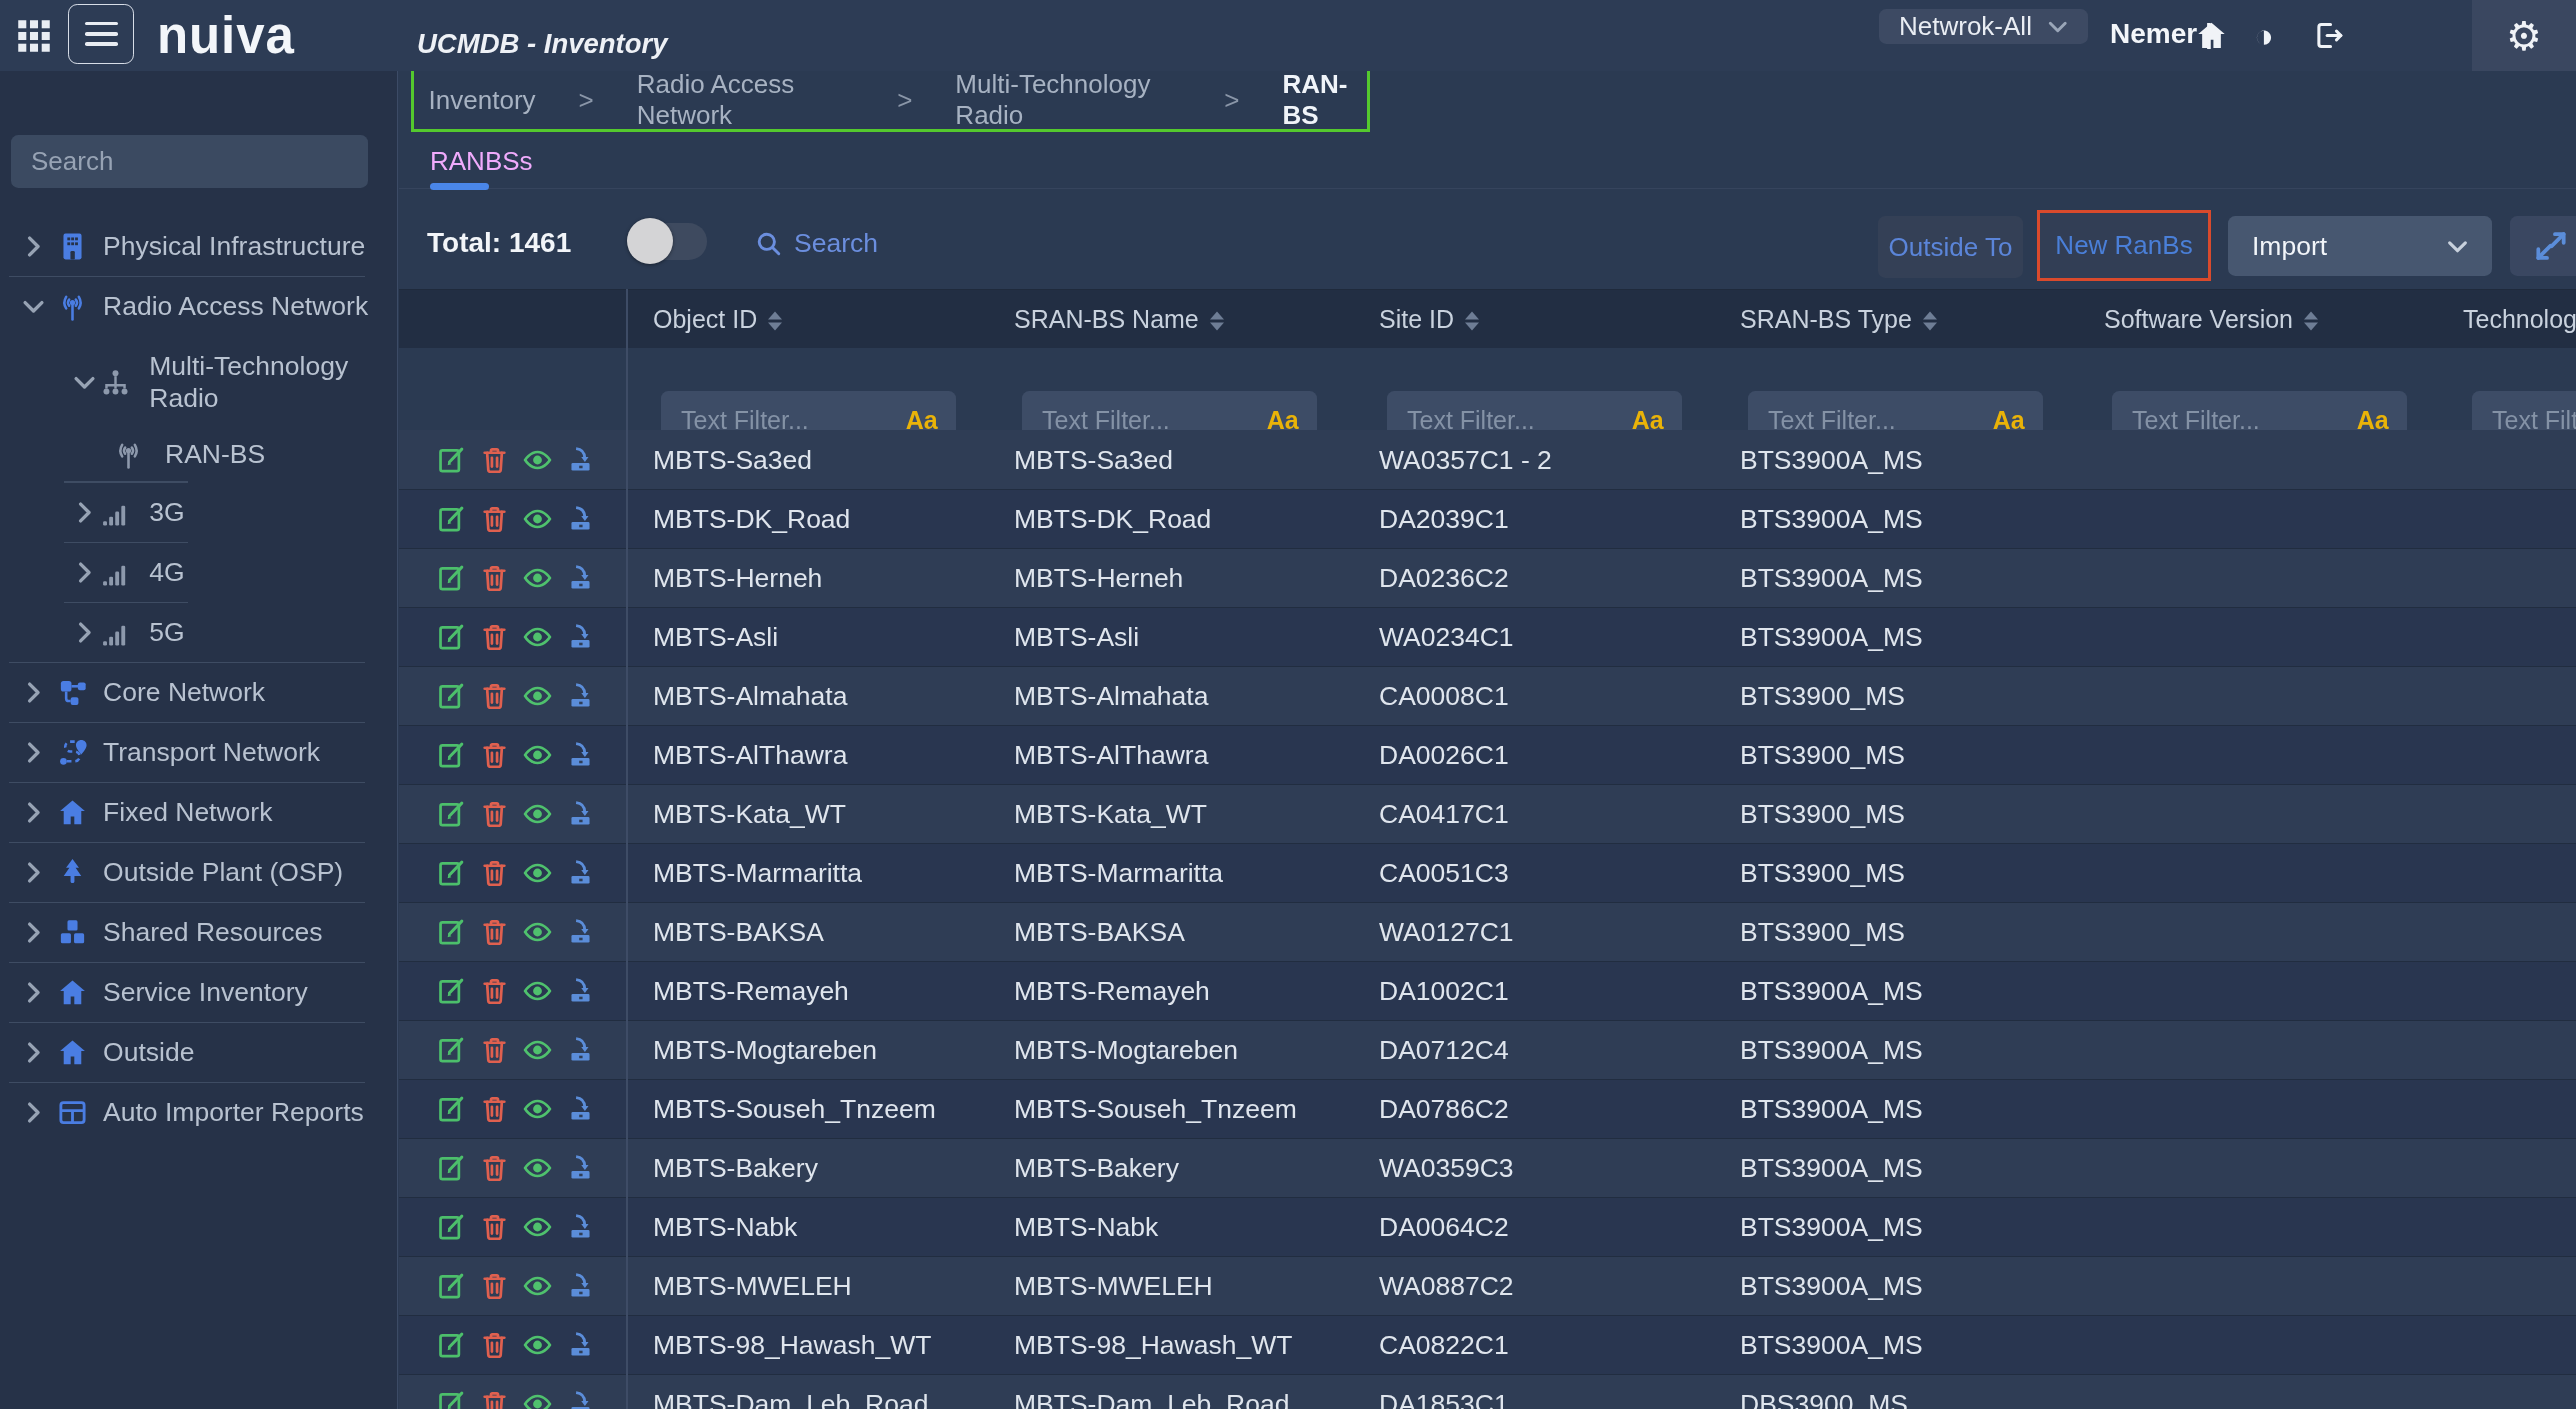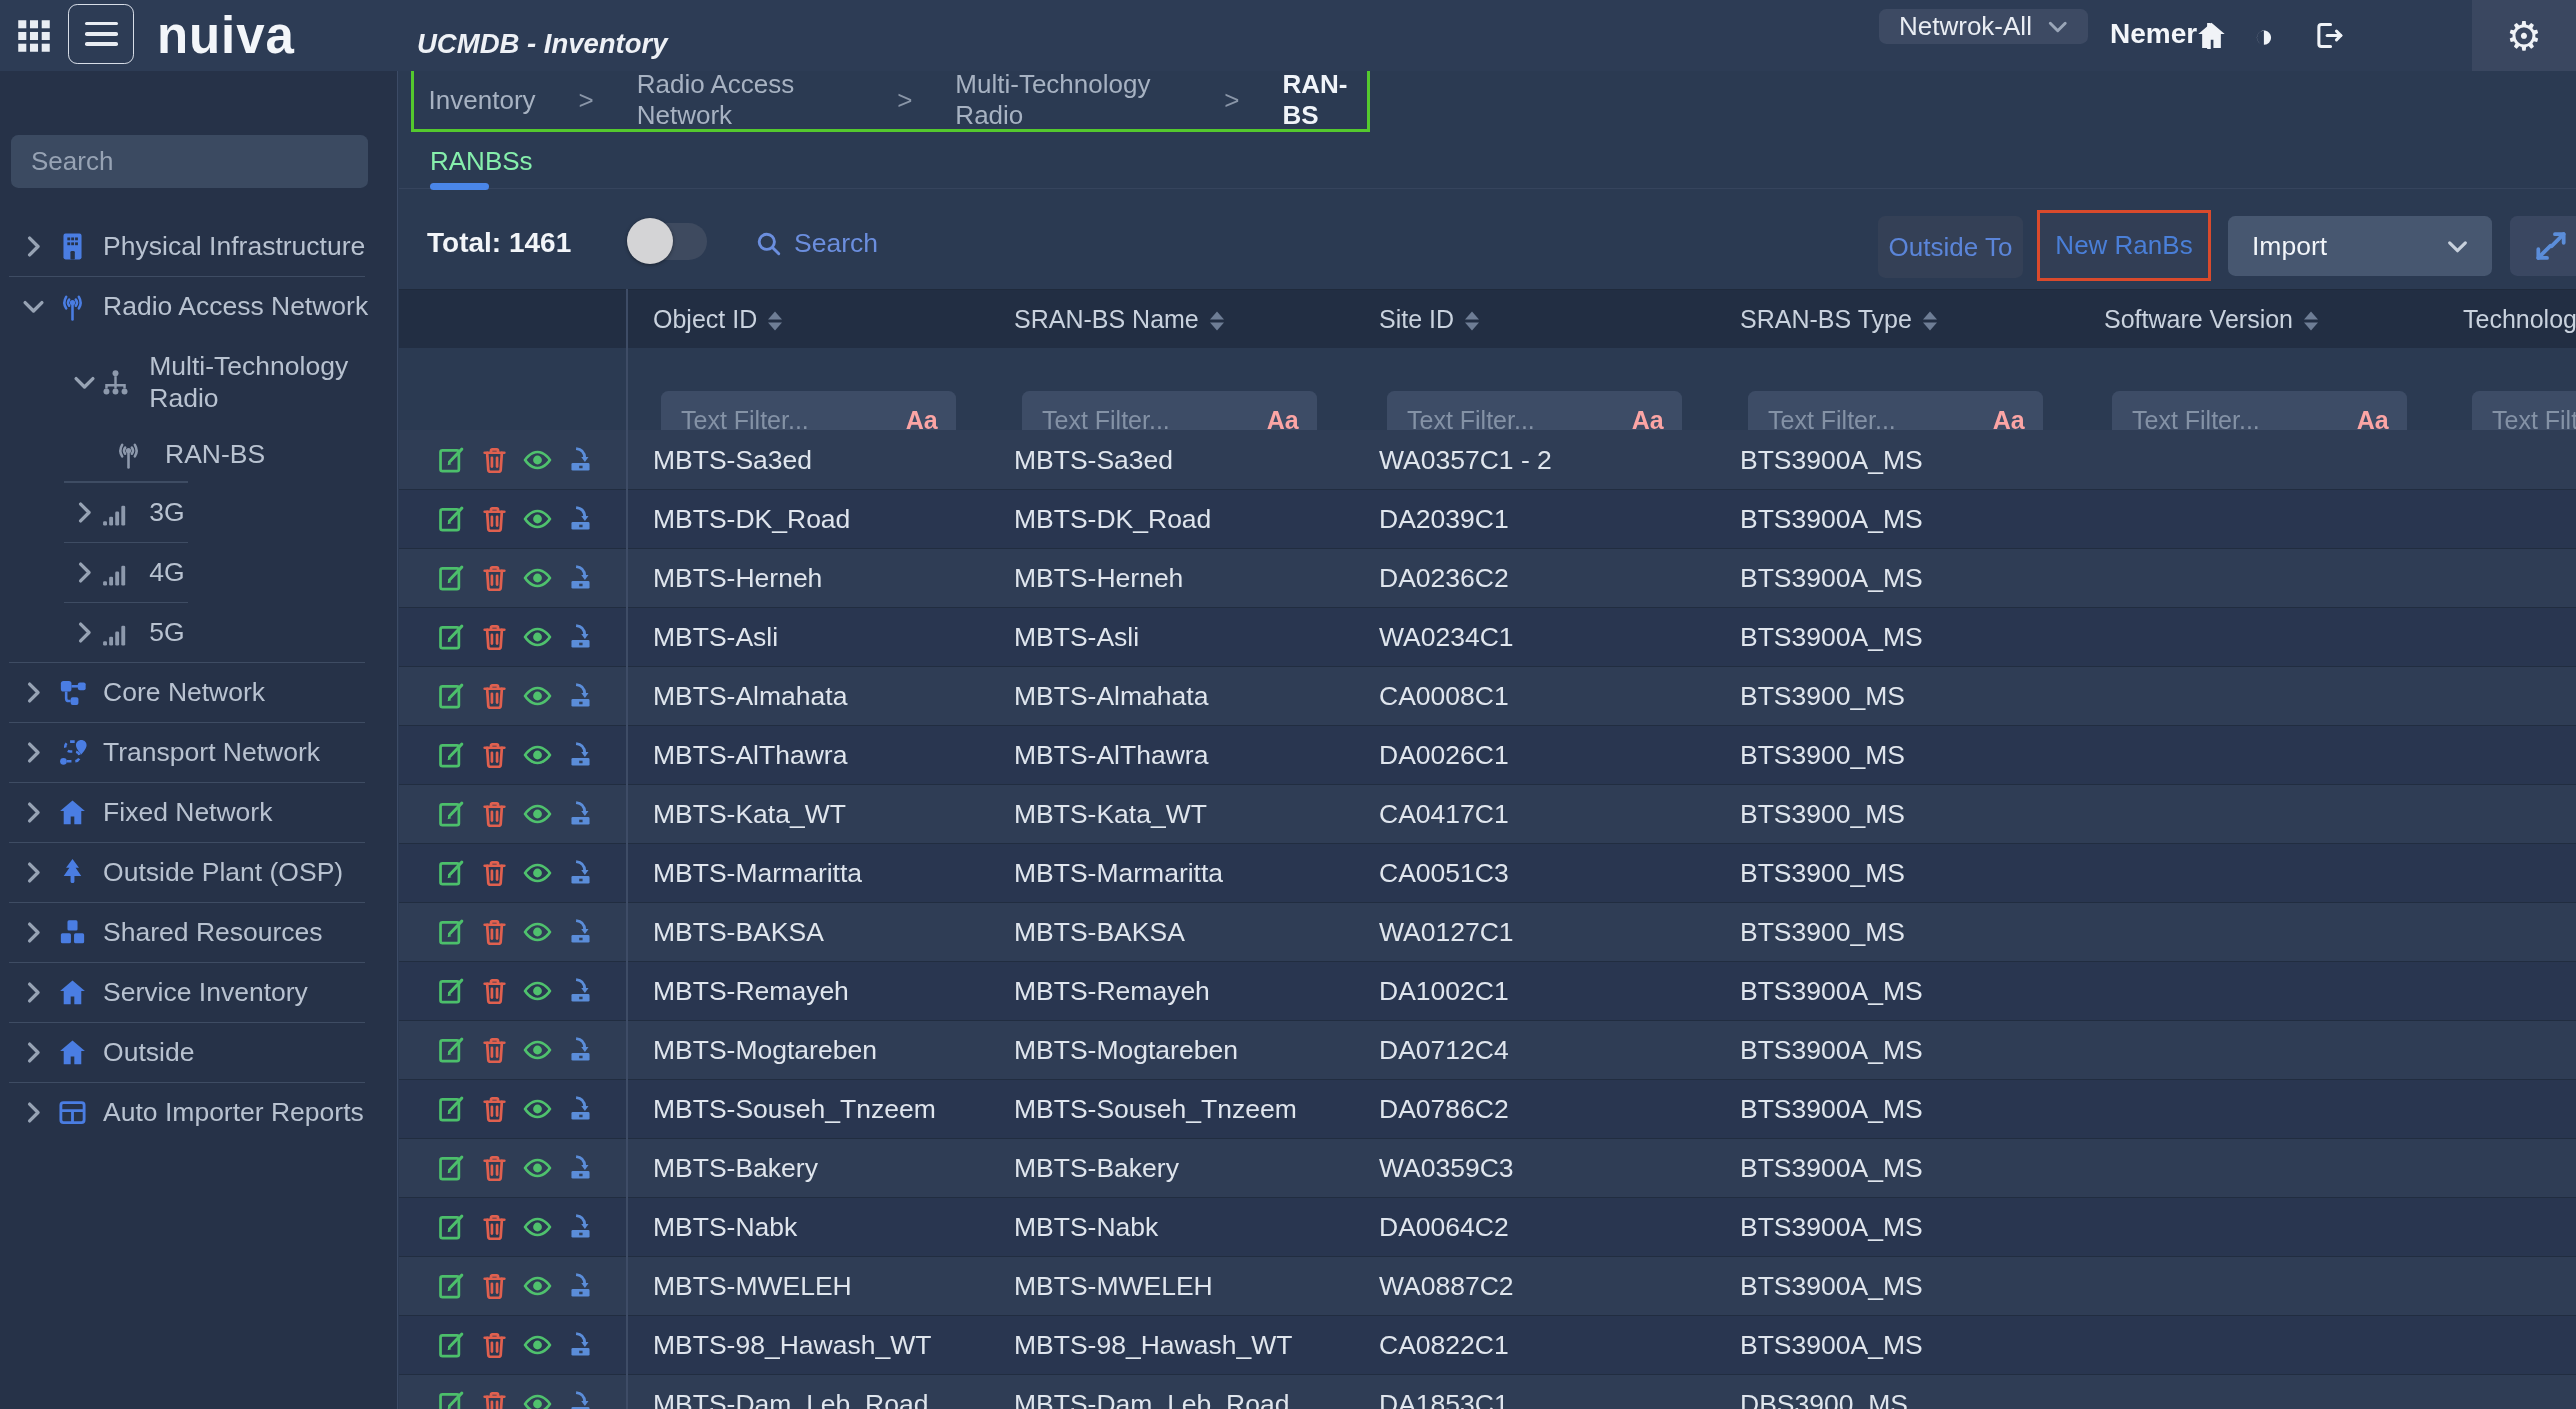--- a/index.html
+++ b/index.html
@@ -49,21 +49,21 @@
   .nav-divider.full { margin:0 32px 0 9.2px; }
   .nav-divider.short { margin-left:64px; width:124px; }
 
   
   .content { position:absolute; left:399px; top:71px; right:0; bottom:0; background:#2b3a52; overflow:hidden; }
   .crumb-box { position:absolute; left:12px; top:-2.7px; width:959px; height:64px; border:3.7px solid #54c92e; z-index:5;
                display:flex; align-items:center; padding-left:14.6px; }
   .crumb { display:flex; align-items:center; gap:43px; font-size:26px; color:#a7b2c2; }
   .crumb .sep { color:#8a96a8; }
   .crumb .current { color:#f0f4f9; font-weight:700; }
-  .tab { position:absolute; left:31px; top:75px; font-size:26px; color:#86efac; cursor:pointer; }
+  .tab { position:absolute; left:31px; top:75px; font-size:26px; color:#f0abfc; cursor:pointer; }
   .tab-underline-track { position:absolute; left:0; top:117px; right:0; height:0.9px; background:#36445d; }
   .tab-indicator { position:absolute; left:31px; top:112px; width:59px; height:7.3px; border-radius:3.7px; background:#4a86e8; }
 
   .total { position:absolute; left:28px; top:156px; font-size:28px; font-weight:700; color:#f2f5f9; }
   .toggle { position:absolute; left:231px; top:152px; width:77px; height:37px; background:#3e4a5f; border-radius:18.3px; cursor:pointer; }
   .toggle .knob { position:absolute; left:-2.7px; top:-4.6px; width:46px; height:46px; border-radius:50%; background:#d4d4d6; box-shadow:0 0.9px 3.7px rgba(0,0,0,.4); }
   .search-link { position:absolute; left:355px; top:157px; display:flex; align-items:center; gap:11px; color:#6b8ede; font-size:26.5px; cursor:pointer; }
   .search-link svg { width:29px; height:29px; }
   .btn-export { position:absolute; left:1479px; top:145px; width:145px; height:62px; background:#344056; border-radius:7.3px;
                 display:flex; align-items:center; justify-content:center; font-size:26px; color:#5b85d9; cursor:pointer; }
@@ -81,21 +81,21 @@
   .th { position:absolute; top:50%; transform:translateY(-50%); font-size:25px; color:#c9d2de; white-space:nowrap; cursor:pointer; }
   .sort { display:inline-flex; flex-direction:column; gap:3.7px; margin-left:11px; vertical-align:middle; }
   .sort b { width:0; height:0; border-left:7.3px solid transparent; border-right:7.3px solid transparent; display:block; }
   .sort b.up { border-bottom:8.2px solid #6e7d95; }
   .sort b.dn { border-top:8.2px solid #6e7d95; }
   .filterrow { position:absolute; left:0; top:276px; right:0; height:82px; }
   .flt { position:absolute; top:14.6px; width:295px; height:59px; background:#3d4c66; border-radius:7.3px; display:flex; align-items:center;margin-top:29px; }
   .flt input { flex:1; min-width:0; background:transparent; border:none; outline:none; font-size:25px; color:#e3e9f1;
                padding:0 7.3px 0 20px; font-family:"Liberation Sans",sans-serif; }
   .flt input::placeholder { color:#8492a6; }
-  .flt .aa { font-size:25px; font-weight:700; color:#fca5a5; padding-right:18.3px; cursor:pointer; }
+  .flt .aa { font-size:25px; font-weight:700; color:#eab308; padding-right:18.3px; cursor:pointer; }
   .rows { position:absolute; left:0; top:359px; right:0; bottom:0; overflow:hidden; }
   .t-row { position:relative; height:59px; }
   .t-row.even { background:#2f3d55; }
   .t-row.odd { background:#293650; }
   .t-row + .t-row { border-top:1.8px solid #212d40; }
   .act { position:absolute; top:50%; transform:translateY(-50%); width:31px; height:31px; cursor:pointer; }
   .a0{left:37px;color:#4cbf6b}.a1{left:80px;color:#e0604f}.a2{left:123px;color:#4fc16d}.a3{left:166px;color:#5b8dd9}
   .cell { position:absolute; top:50%; transform:translateY(-50%); font-size:26.5px; color:#dfe5ed; white-space:nowrap; }
   .c0{left:254px}.c1{left:615px}.c2{left:980px}.c3{left:1341px}
   .vdiv { position:absolute; left:227px; top:218px; bottom:0; width:1.8px; background:#3e4c66; z-index:1; }

